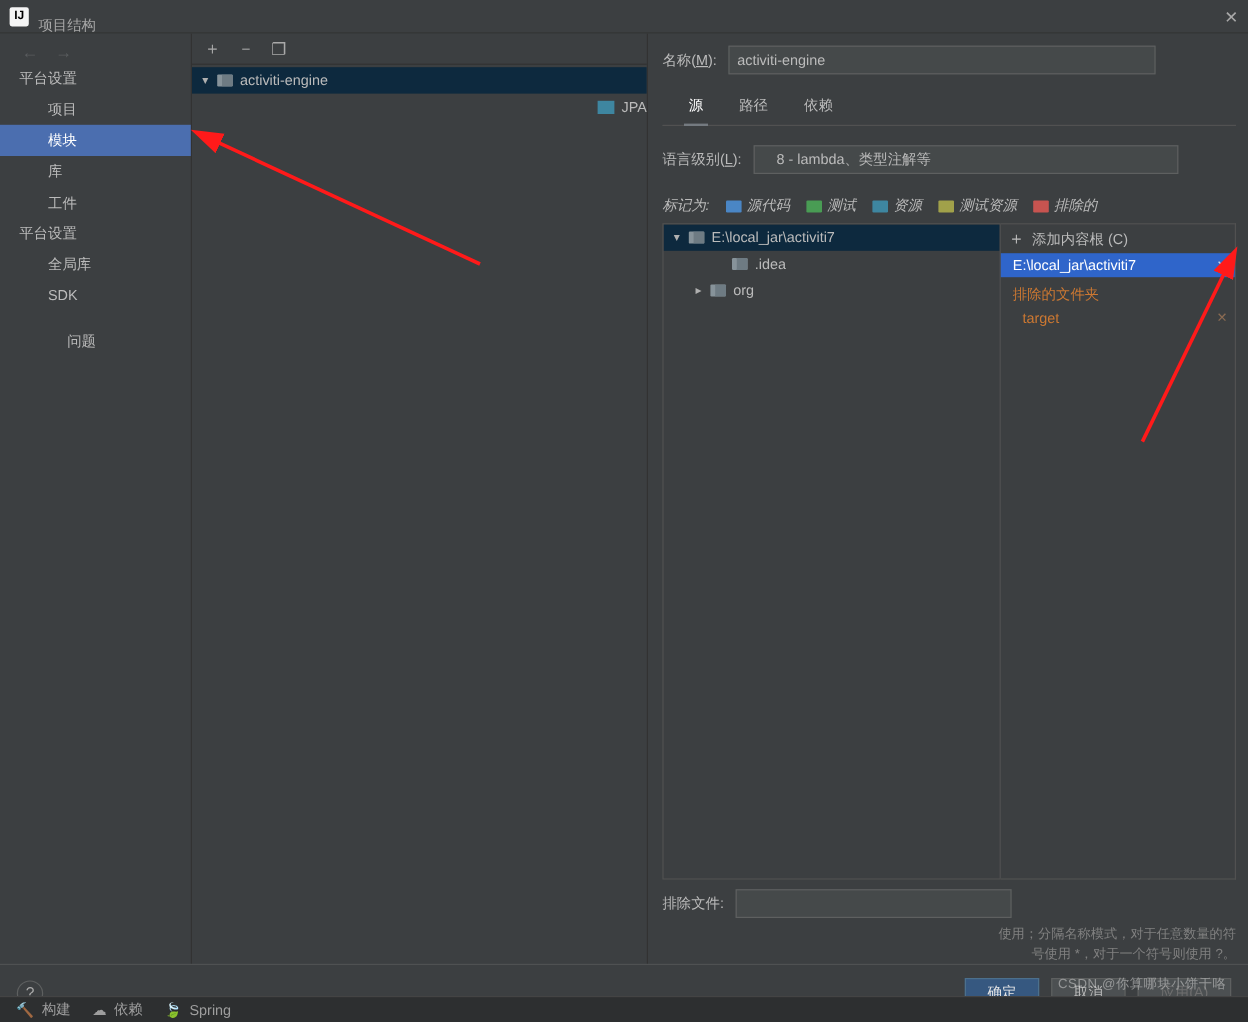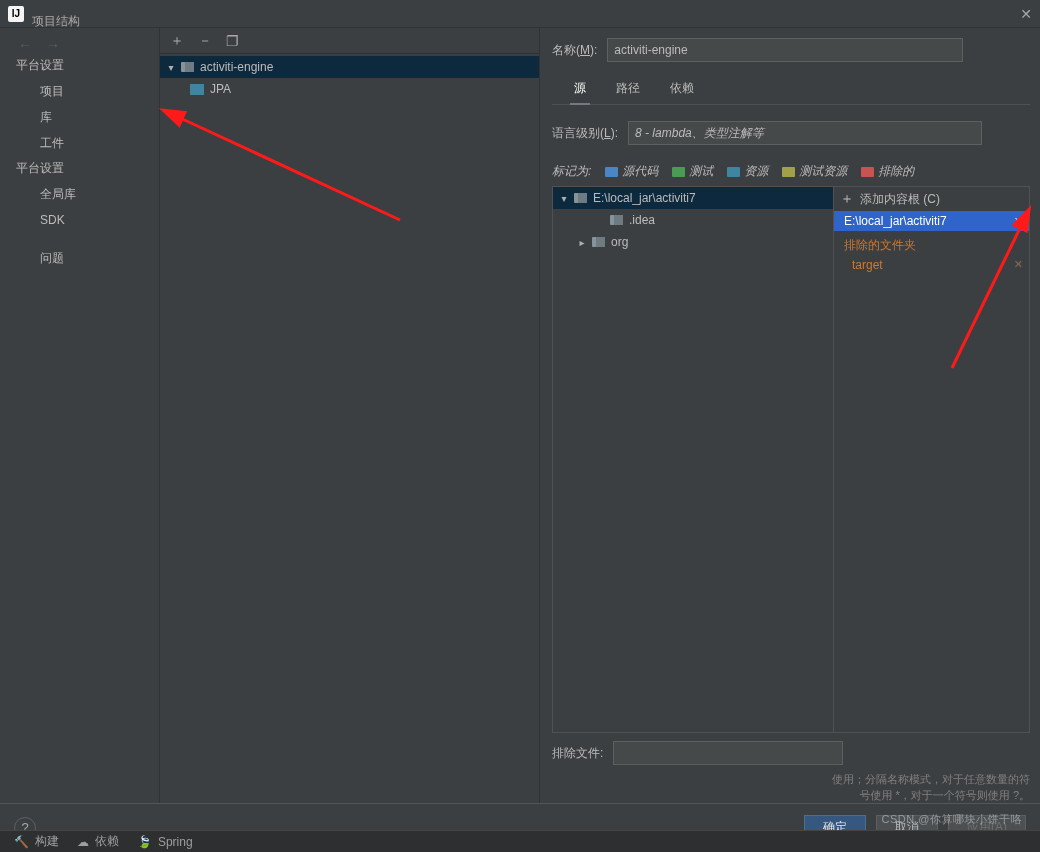--- a/index.html
+++ b/index.html
@@ -100,23 +100,23 @@
     border-bottom: 1px solid #515151;
   }
   .tab {
     padding: 4px 4px 6px 4px; color:#bbbbbb; cursor:pointer; font-size:12px;
   }
   .tab.active { border-bottom: 2px solid #747a80; color:#ffffff; margin-bottom:-1px;}
 
   .lang-row { margin-top: 16px; gap: 10px; }
   select.flat {
     background:#45494a; border:1px solid #5e6060; color:#bbbbbb;
-    height:24px; padding:2px 6px; font-size:12px; outline:none;
+    height:24px; padding:2px 18px; font-size:12px; outline:none;
     width: 354px;
-    -webkit-appearance:none; appearance:none;font-style:italic;
+    -webkit-appearance:none; appearance:none;
   }
 
   .mark-row { margin-top: 18px; display:flex; align-items:center; gap:14px; font-size:12px;font-style:italic;}
   .mark-item { display:flex; align-items:center; gap:4px; color:#bbbbbb;}
   .mark-item .sw { width:13px; height:10px; border-radius:1px; }
 
   .content-grid { display:flex; margin-top: 6px; flex:1; min-height:0;}
   .ctree {
     flex:1; border:1px solid #515151; background:#3c3f41;
     overflow:auto;
@@ -199,42 +199,43 @@
 
 <div class="body">
 
   <div class="sidebar">
     <div class="nav-arrows">
       <span>←</span>
       <span>→</span>
     </div>
     <div class="section-label">平台设置</div>
     <div class="side-item">项目</div>
+    <div class="side-item selected">模块</div>
     <div class="side-item">库</div>
     <div class="side-item">工件</div>
     <div class="section-label">平台设置</div>
     <div class="side-item">全局库</div>
     <div class="side-item">SDK</div>
     <div style="height:12px;"></div>
-    <div class="side-item" style="padding-left:40px;">问题</div>
+    <div class="side-item" style="padding-left:56px;">问题</div>
   </div>
 
   <div class="midcol">
     <div class="mid-toolbar">
       <span class="tool">＋</span>
       <span class="tool">－</span>
       <span class="tool">❐</span>
     </div>
     <div class="mid-tree">
       <div class="tree-row selected">
         <span class="chev">▾</span>
         <span class="mic folder-ico"></span>
         <span>activiti-engine</span>
       </div>
-      <div class="tree-row" style="padding-left:28px;">
+      <div class="tree-row" style="padding-left:28px;justify-content:flex-end;">
         <span class="mic" style="background:#3e86a0;width:14px;height:11px;"></span>
         <span>JPA</span>
       </div>
     </div>
   </div>
 
   <div class="rightcol">
     <div class="row">
       <span class="lbl"><span class="underline-m">名称(<u>M</u>):</span></span>
       <input id="name-input" class="flat" value="activiti-engine" style="">

